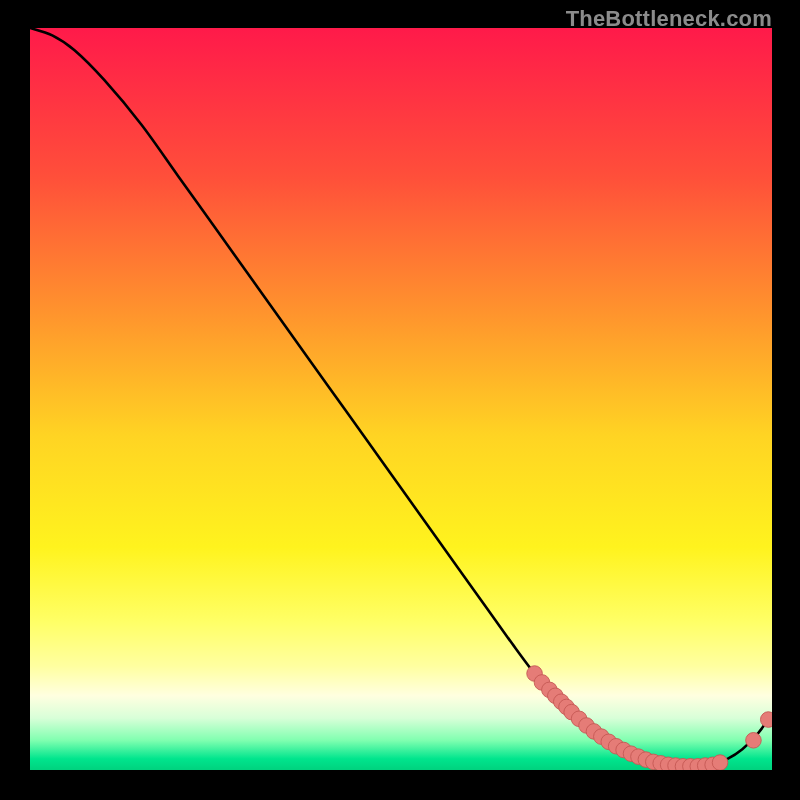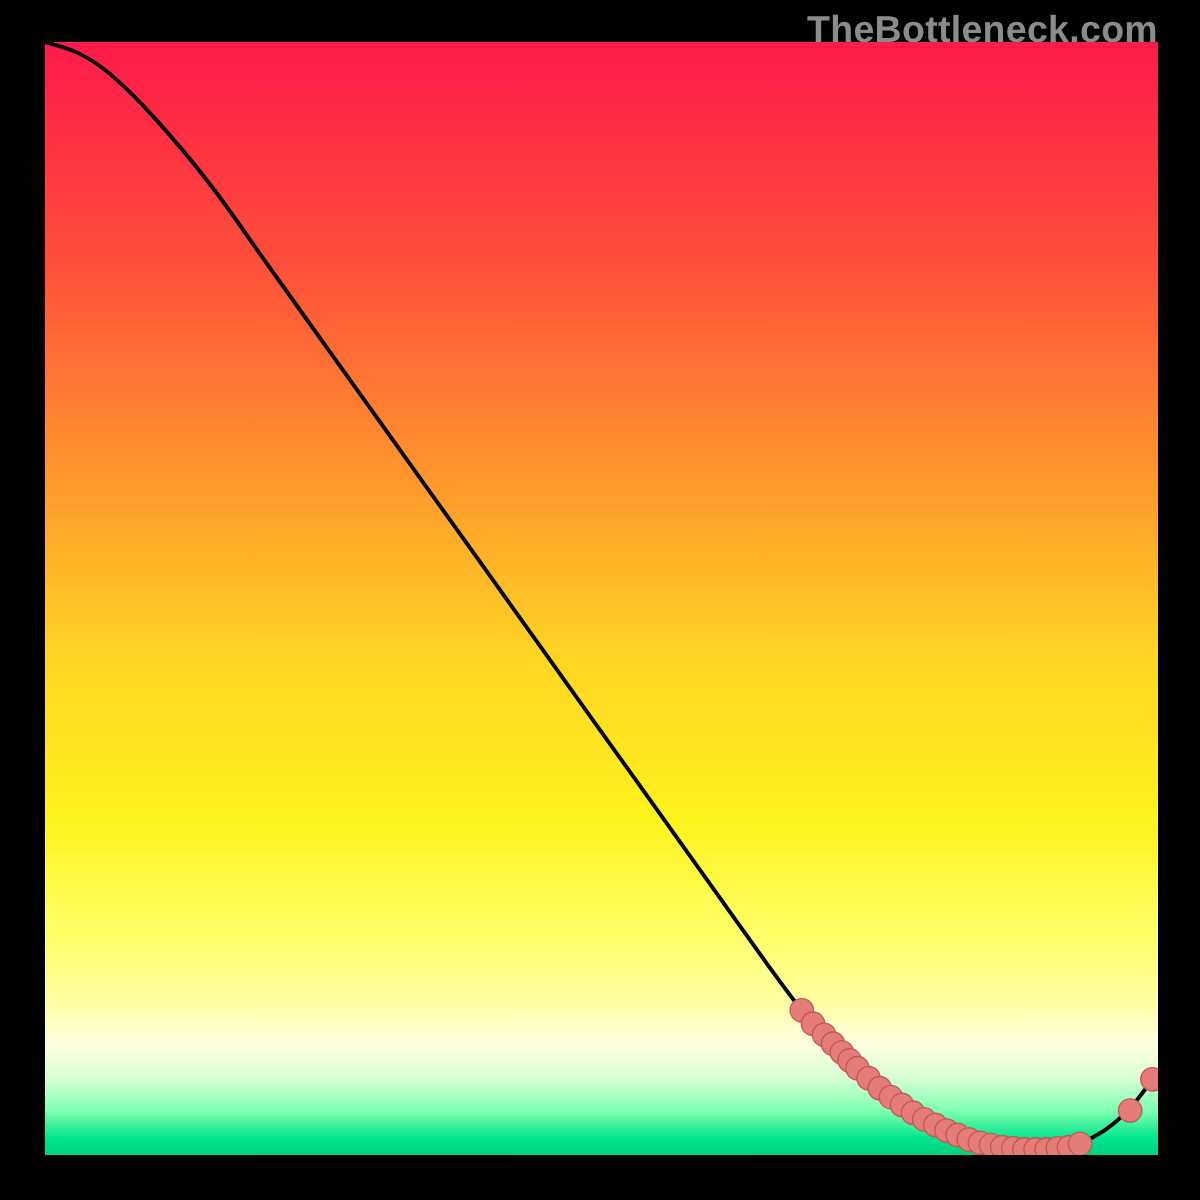--- a/index.html
+++ b/index.html
@@ -31,21 +31,21 @@
   .overlay-svg {
     position: absolute;
     left: 0; top: 0;
     width: 100%; height: 100%;
   }
   .watermark {
     position: absolute;
     top: 6px;
     right: 28px;
     font-family: Arial, Helvetica, sans-serif;
-    font-size: 25px;
+    font-size: 22px;
     font-weight: 600;
     color: #8b8b8b;
     letter-spacing: 0.2px;
   }
 </style>
 </head>
 <body>
 
 <div class="stage">
   <div class="watermark">TheBottleneck.com</div>

